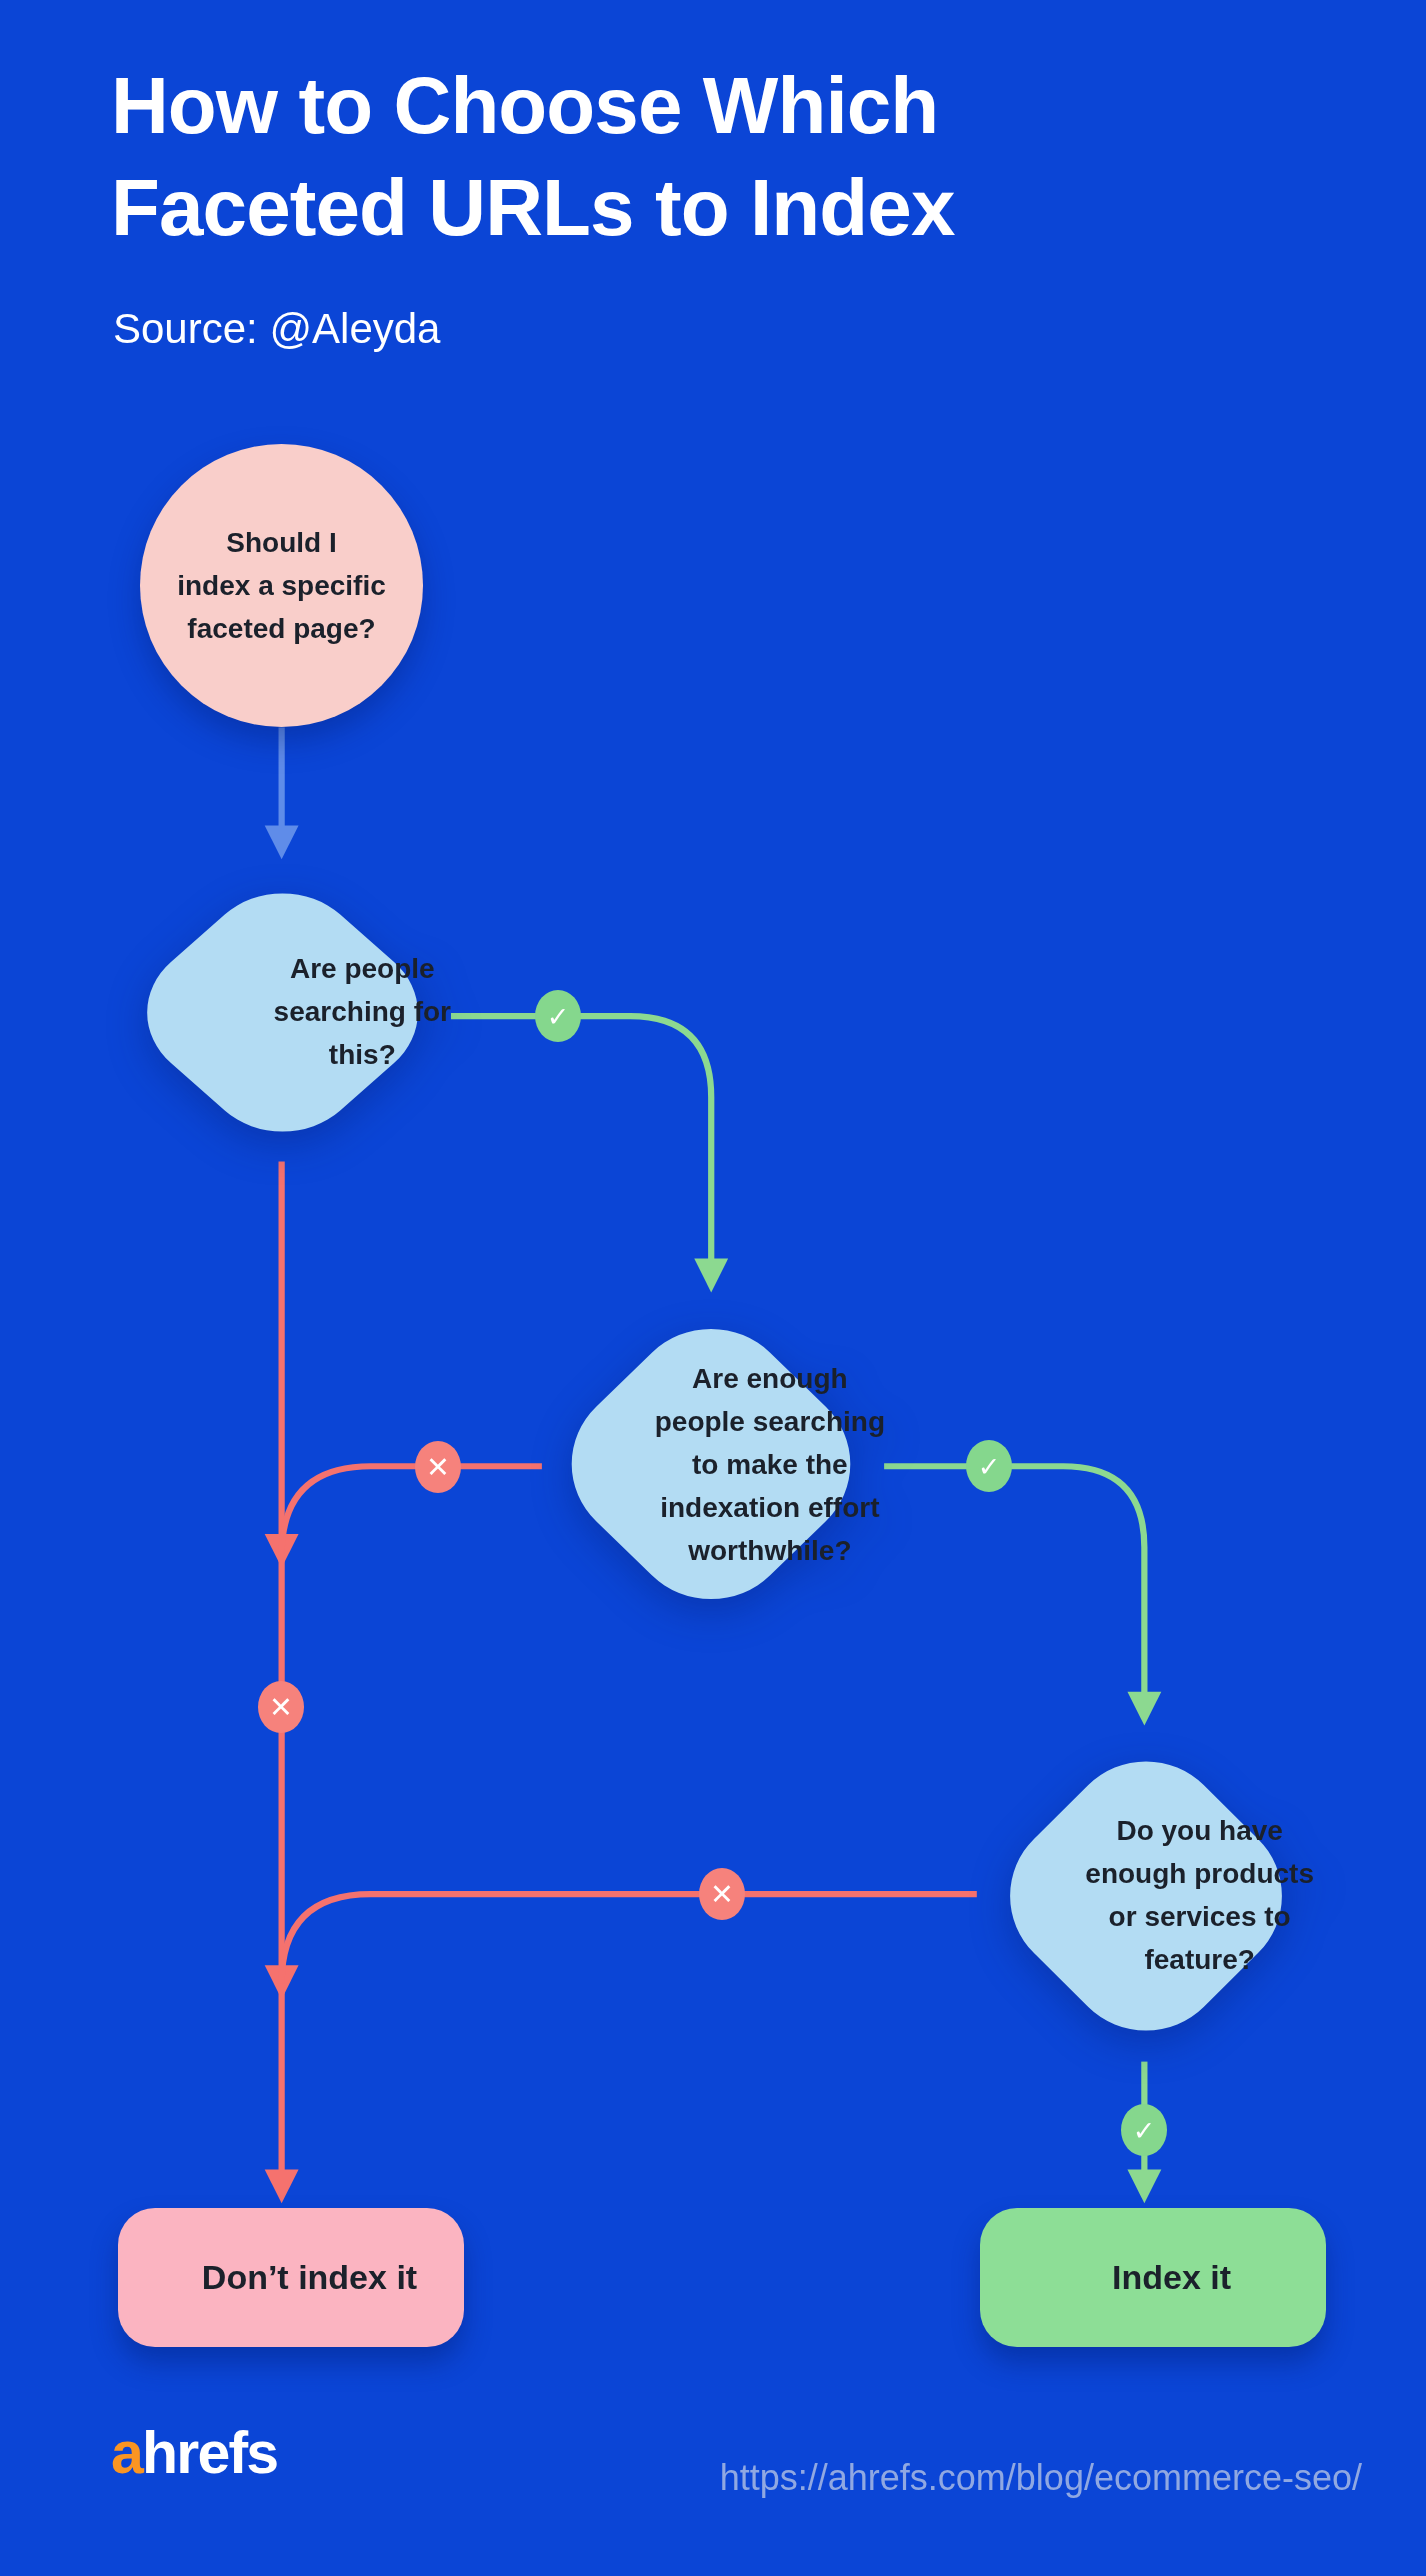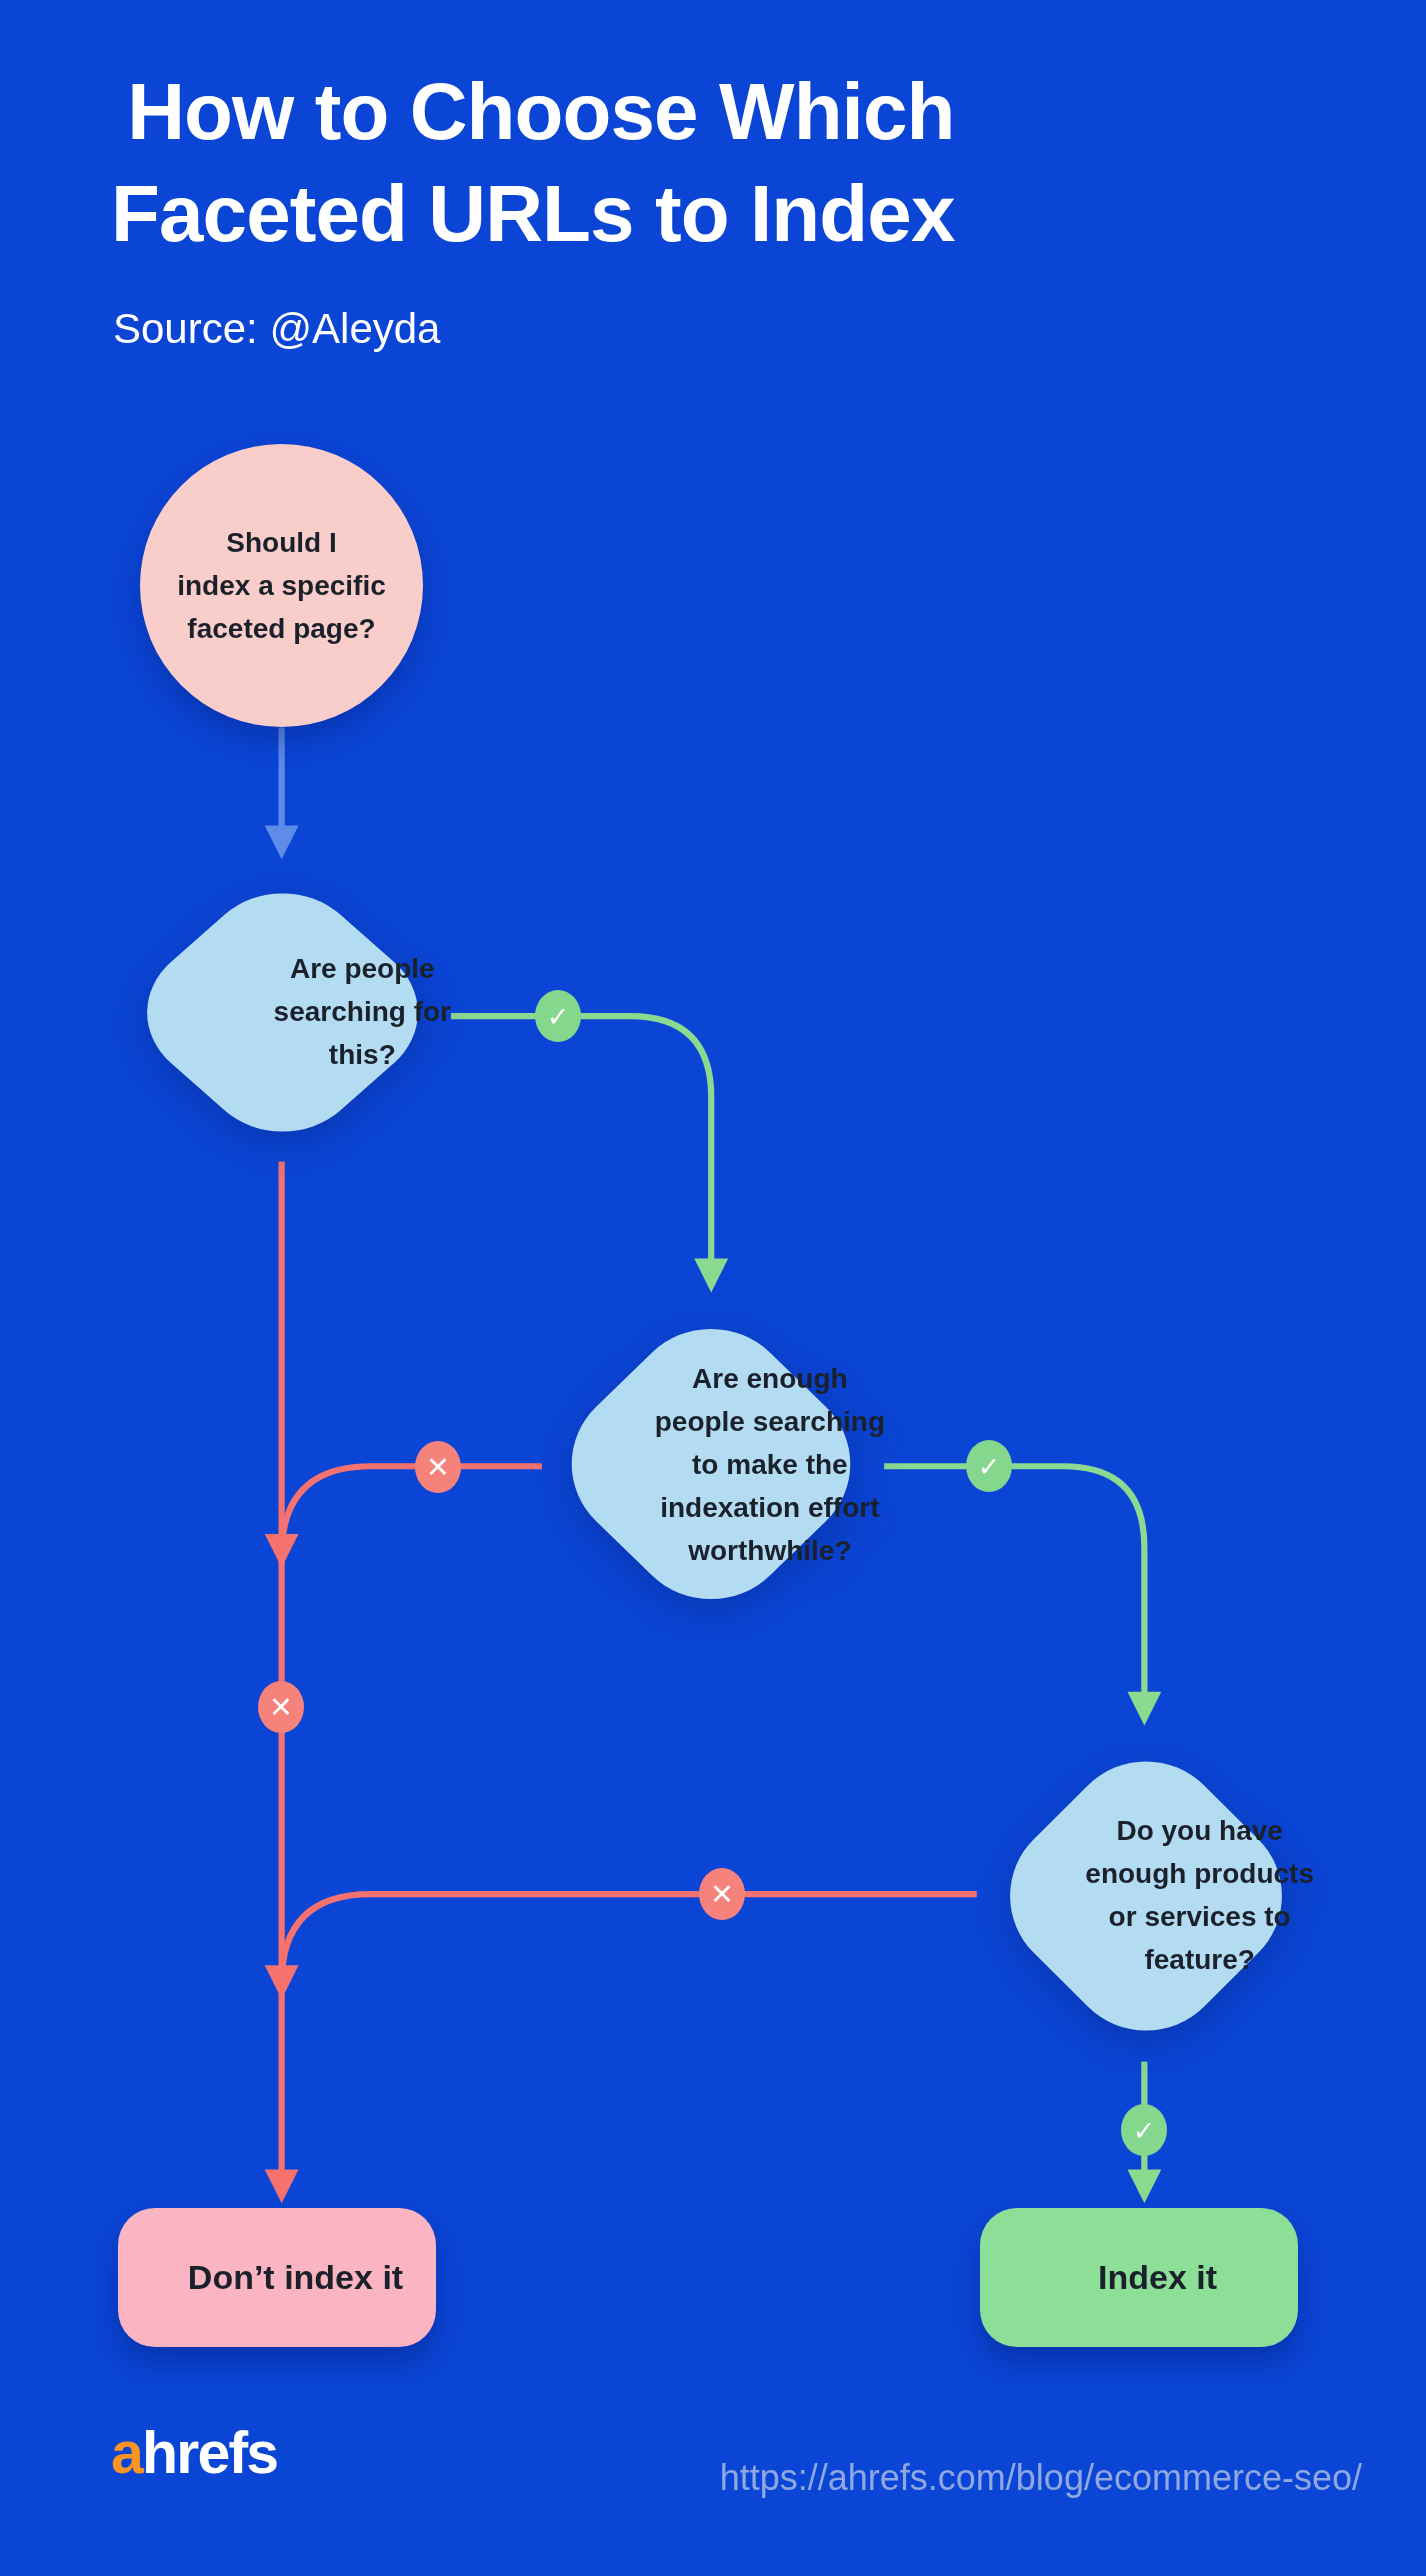--- a/index.html
+++ b/index.html
@@ -23,23 +23,23 @@
   html,body{background:#06194a;}
   .canvas{
     position:relative;
     width:1426px;height:2576px;
     background:var(--background);
     overflow:hidden;
     font-family:"Liberation Sans","DejaVu Sans",sans-serif;
   }
   
   .title{
-    position:absolute;left:111px;top:61px;
+    position:absolute;left:111px;top:55px;
     color:var(--title-text);
-    font-size:80px;font-weight:800;line-height:102px;letter-spacing:-0.9px;text-align:right;
+    font-size:80px;font-weight:800;line-height:102px;letter-spacing:-0.9px;
   }
   .source{
     position:absolute;left:113px;top:305px;
     color:var(--title-text);
     font-size:42px;font-weight:400;
   }
   
   svg.connectors{position:absolute;left:0;top:0;z-index:1;}
   
   .node-label{
@@ -66,21 +66,21 @@
     border-radius:34%;
   }
   .blob-1{left:112px;top:842px;width:339px;height:339px;}
   .blob-1 .blob-shape{width:239px;height:239px;margin:-119px 0 0 -119px;transform:scaleY(.88) rotate(45deg);}
   .blob-2{left:537px;top:1290px;width:348px;height:348px;}
   .blob-2 .blob-shape{width:246px;height:246px;margin:-123px 0 0 -123px;transform:scaleY(.97) rotate(45deg);}
   .blob-3{left:975px;top:1725px;width:339px;height:339px;}
   .blob-3 .blob-shape{width:240px;height:240px;margin:-119px 0 0 -119px;transform:scaleY(.99) rotate(45deg);}
   
   .outcome-box{
-    position:absolute;top:2208px;width:318px;height:139px;border-radius:37px;
+    position:absolute;top:2208px;width:346px;height:139px;border-radius:37px;
     display:flex;align-items:center;justify-content:center;
     box-shadow:0 16px 27px rgba(3,26,105,.38);
     z-index:2;
     padding-left:37px;
   }
   .outcome-box .node-label{font-size:34px;}
   .box-negative{left:118px;background:var(--negative-box);}
   .box-positive{left:980px;background:var(--positive-box);}
   
   .badge{

